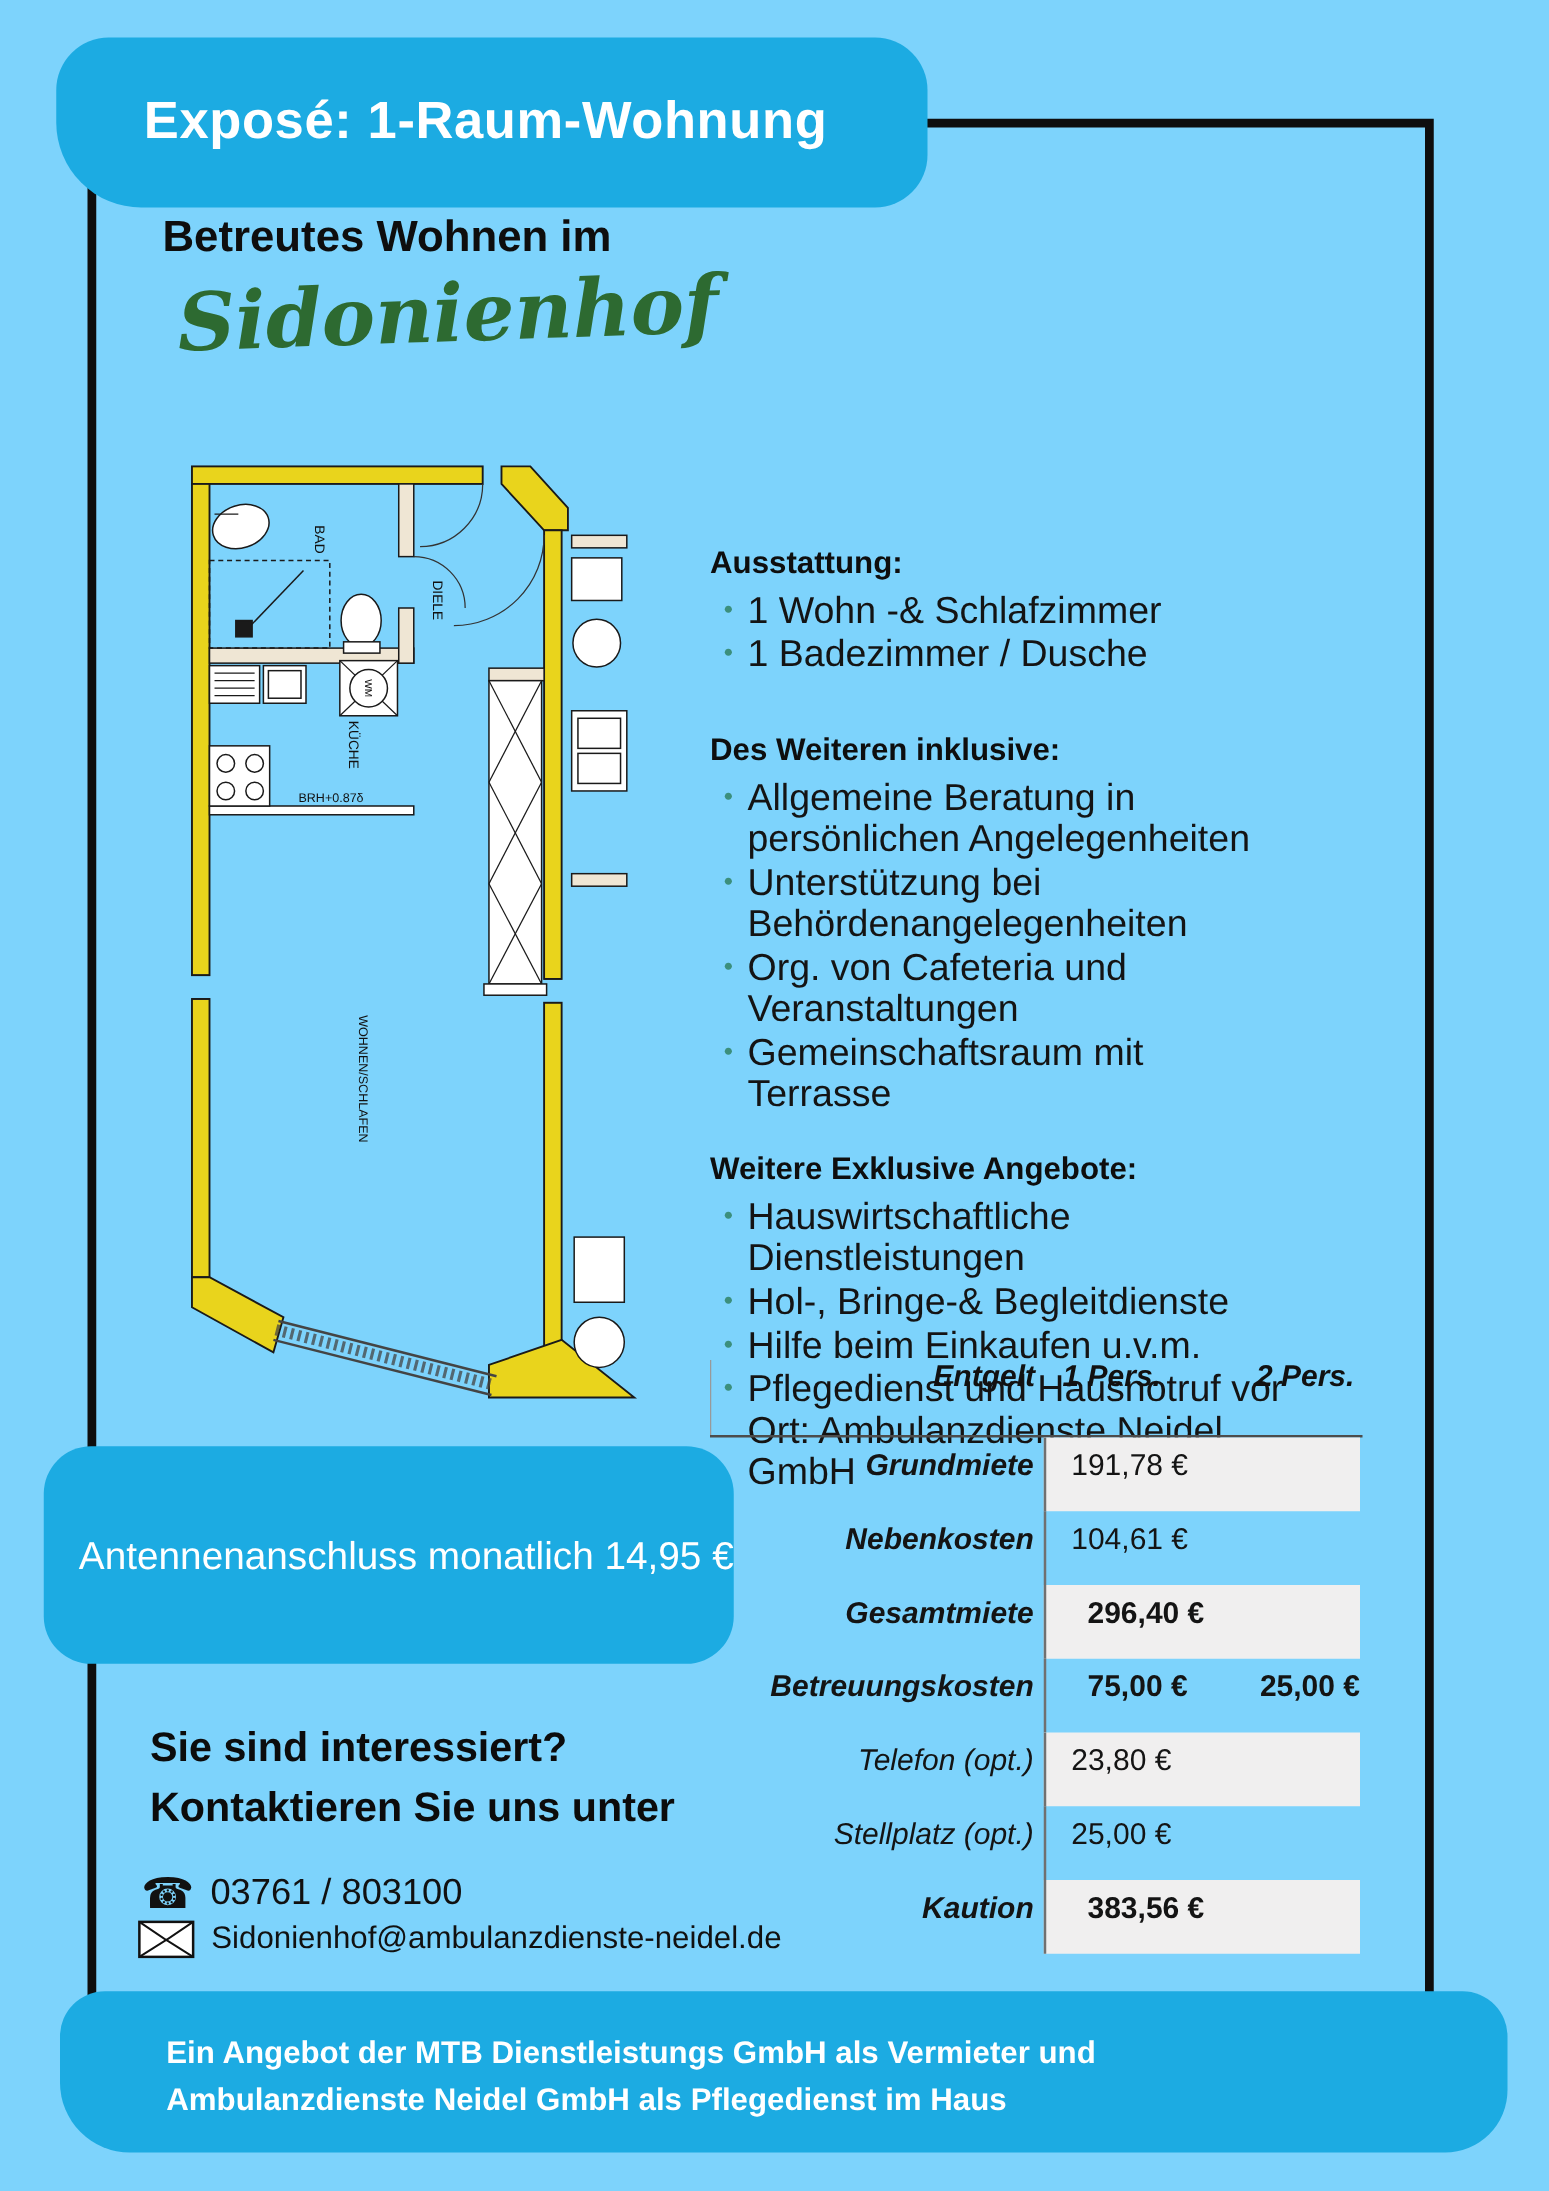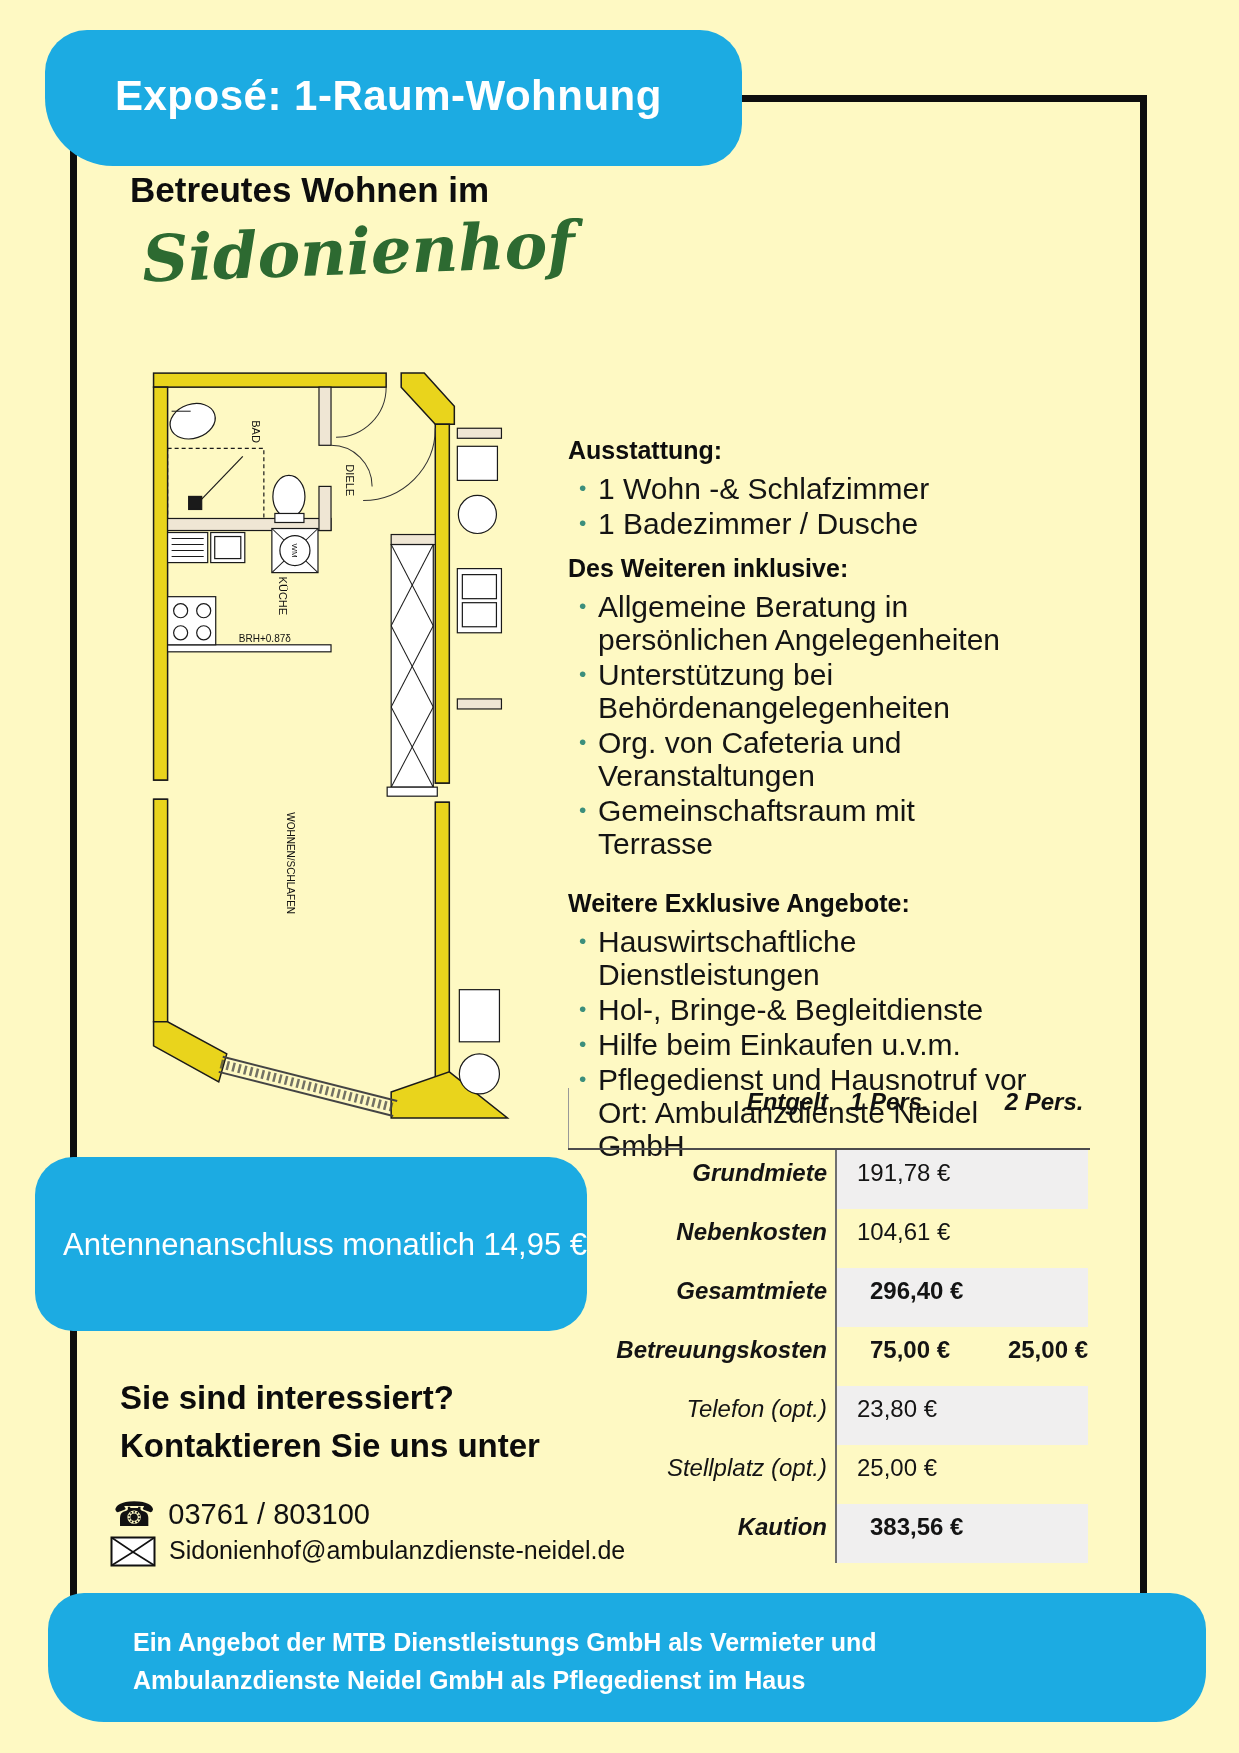--- a/index.html
+++ b/index.html
@@ -1,16 +1,16 @@
 <!DOCTYPE html>
 <html><head>
 <meta charset="utf-8">
 <style>
   html,body{margin:0;padding:0;background:#fff;}
-  .page{position:relative;width:1239px;height:1753px;background:#fef9c3;overflow:hidden;
+  .page{position:relative;width:1239px;height:1753px;background:#7dd3fc;overflow:hidden;
         font-family:"Liberation Sans",sans-serif;color:#141414;}
   .frame{position:absolute;left:70px;top:95px;width:1063px;height:1581px;
          border:7px solid #0e0e0e;z-index:0;}
   
   .banner{position:absolute;left:45px;top:30px;width:697px;height:136px;background:#1cabe2;
           border-radius:42px 42px 42px 68px;z-index:3;}
   .banner-title{position:absolute;left:70px;top:42px;font-size:42px;font-weight:bold;color:#fff;
                 letter-spacing:.5px;white-space:nowrap;}
   .intro-heading{position:absolute;left:130px;top:170px;font-size:35px;font-weight:bold;color:#0e0e0e;z-index:2;white-space:nowrap;}
   .brand{position:absolute;left:142px;top:214px;font-size:64px;color:#2d6a31;z-index:2;
@@ -20,21 +20,21 @@
   
   .unit-box{position:absolute;left:612px;top:228px;width:424px;height:152px;background:#1cabe2;
             border-radius:34px;color:#fff;text-align:center;padding-top:15px;box-sizing:border-box;z-index:2;}
   .unit-line{font-size:28px;line-height:45px;white-space:nowrap;}
   
   .features{position:absolute;left:568px;top:436px;width:482px;z-index:2;}
   .f-title{font-size:25px;font-weight:bold;margin:0 0 7px 0;color:#0e0e0e;}
   .f-list{list-style:none;margin:0;padding:0 0 0 30px;}
   .f-list li{position:relative;font-size:30px;line-height:33px;margin-bottom:2px;max-width:432px;}
   .f-list li::before{content:"\2022";color:#3c8f7c;position:absolute;left:-19px;top:-1px;font-size:21px;}
-  .sec-gap1{margin-top:14px;}
+  .sec-gap1{margin-top:46px;}
   .sec-gap2{margin-top:29px;}
   
   .price-table{position:absolute;left:568px;top:1088px;width:522px;z-index:2;}
   .pt-header{display:flex;font-size:24px;font-style:italic;font-weight:bold;height:60px;color:#111;}
   .pt-h-fee{width:259px;text-align:right;border-left:1px solid #999;}
   .pt-h-p1{margin-left:22px;}
   .pt-h-p2{margin-left:76px;}
   .pt-body{border-top:2px solid #4c4c4c;}
   .pt-row{display:flex;height:59px;}
   .pt-label{width:259px;text-align:right;font-size:24px;font-style:italic;font-weight:bold;

